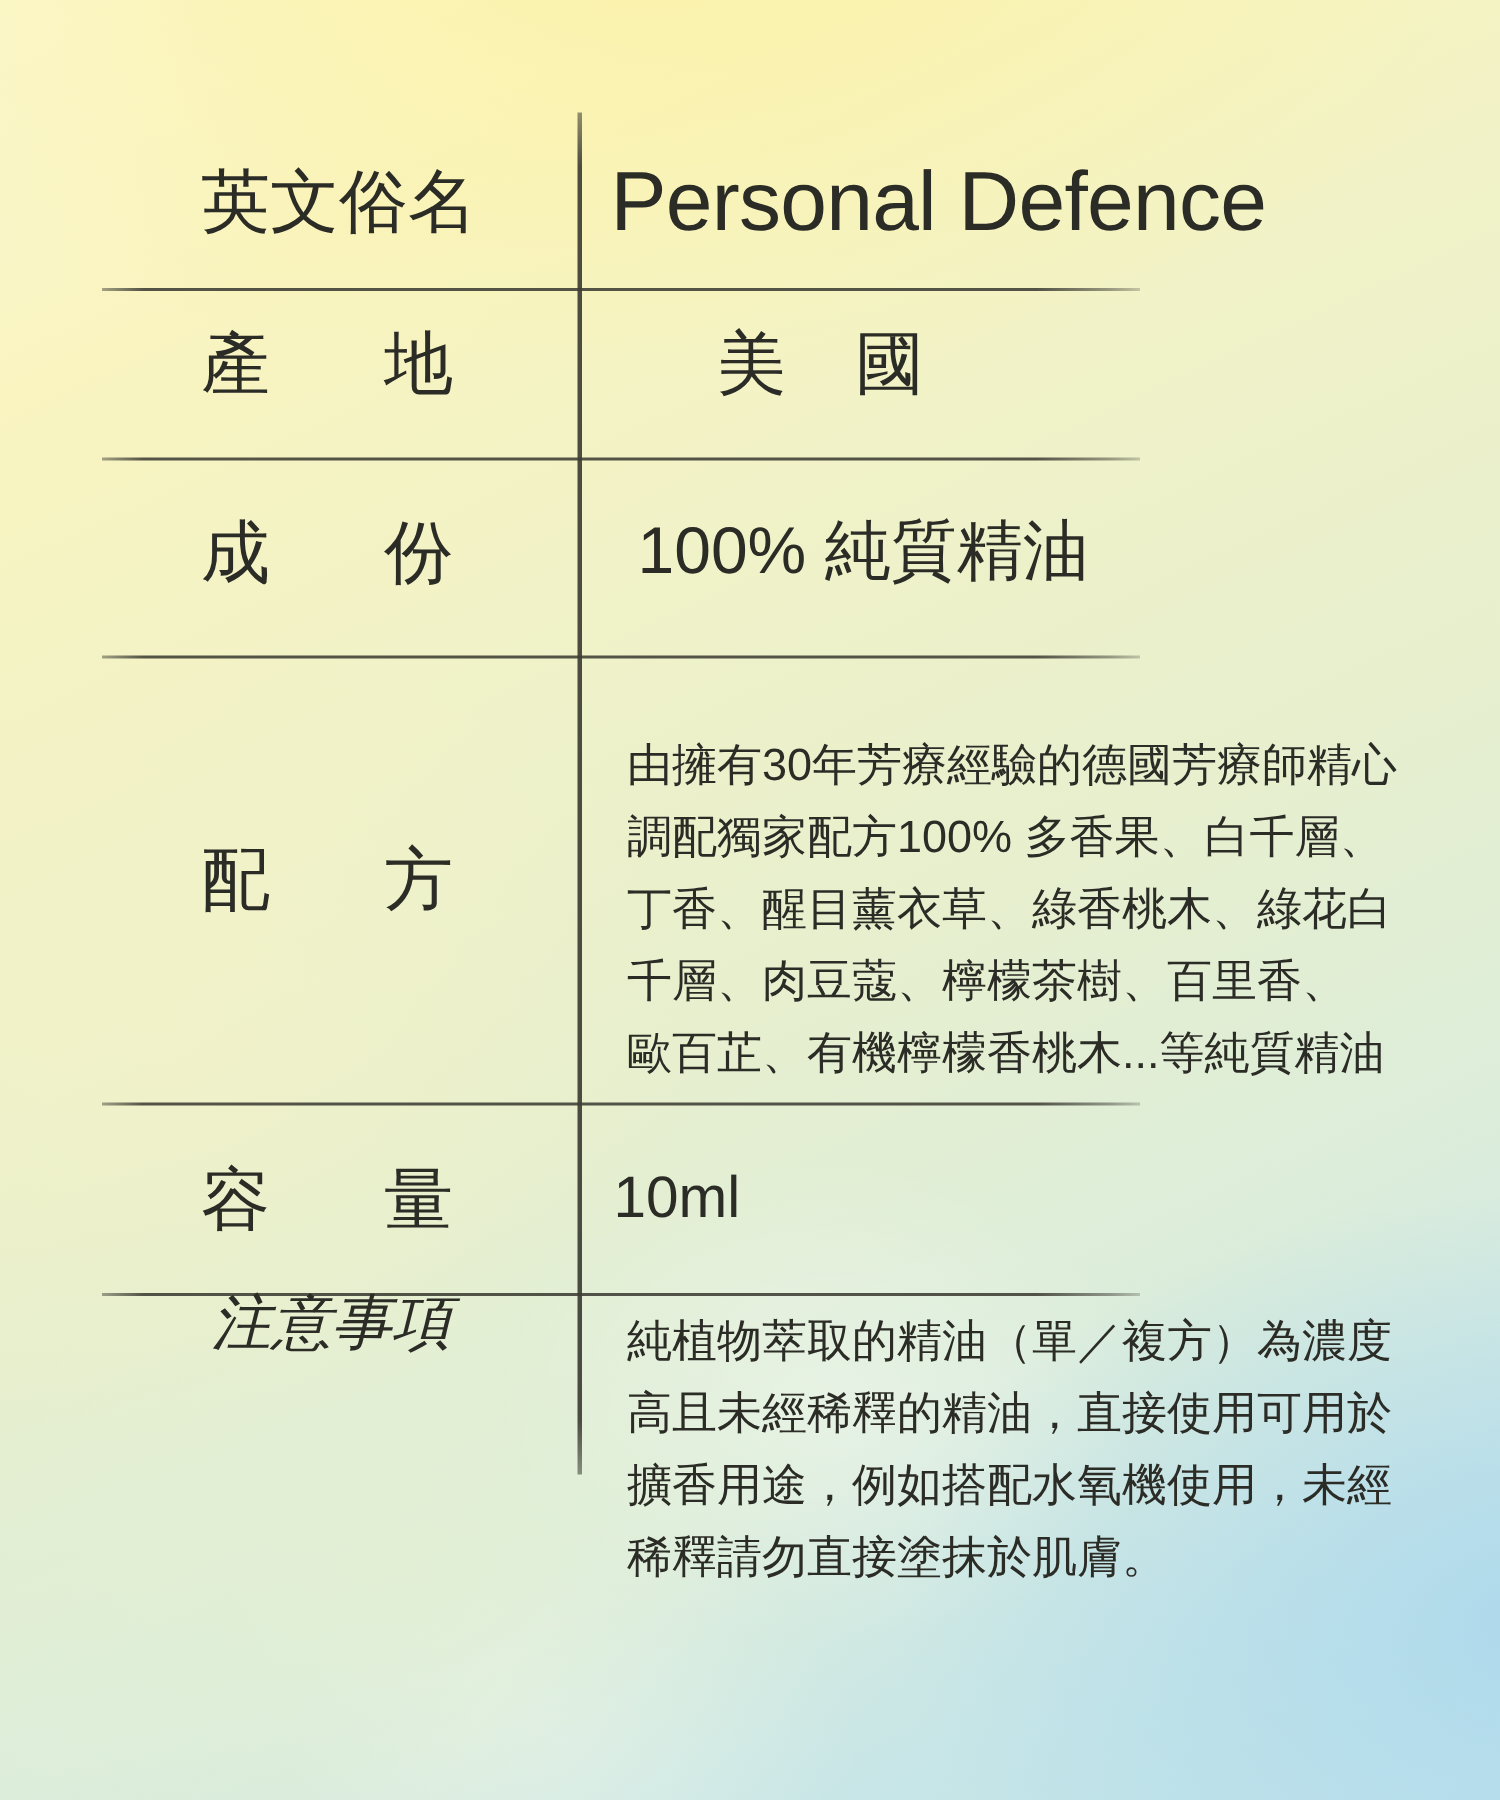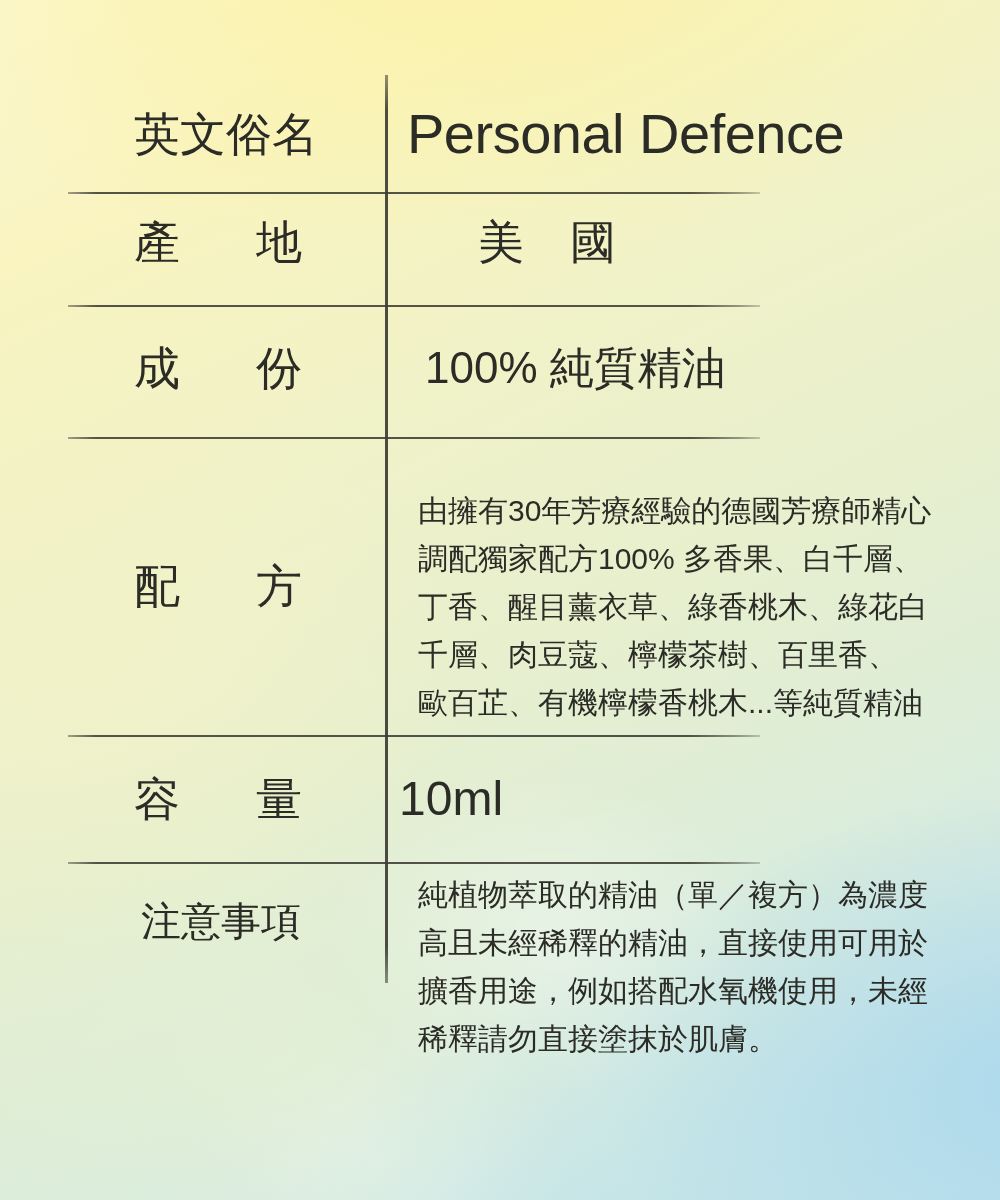--- a/index.html
+++ b/index.html
@@ -80,43 +80,43 @@
   .label > span { display: block; width: 100%; }
   .label.spread > span {
     width: 168px;
     text-align: justify;
     text-align-last: justify;
   }
   .r6 .label {
     font-size: 40px;
     left: 141px;
     align-items: flex-start;
-    padding-top: 39px;
     height: auto;
+    font-style: italic;
   }
 
   .value {
     position: absolute;
     top: 0;
     height: 100%;
     display: flex;
     align-items: center;
     line-height: 1;
     white-space: nowrap;
   }
   .r1 .value { left: 407px; font-size: 56px; letter-spacing: -0.5px; }
   .r2 .value { left: 478px; font-size: 46px; }
   .r2 .value > span {
     display: block;
     width: 138px;
     text-align: justify;
     text-align-last: justify;
   }
   .r3 .value { left: 425px; font-size: 44px; }
-  .r5 .value { left: 399px; font-size: 48px; justify-content: center; }
+  .r5 .value { left: 409px; font-size: 39px; justify-content: center; }
 
   .paragraph {
     position: absolute;
     left: 418px;
     font-size: 30px;
     line-height: 48px;
     letter-spacing: 0;
     white-space: pre-line;
     width: 545px;
   }

